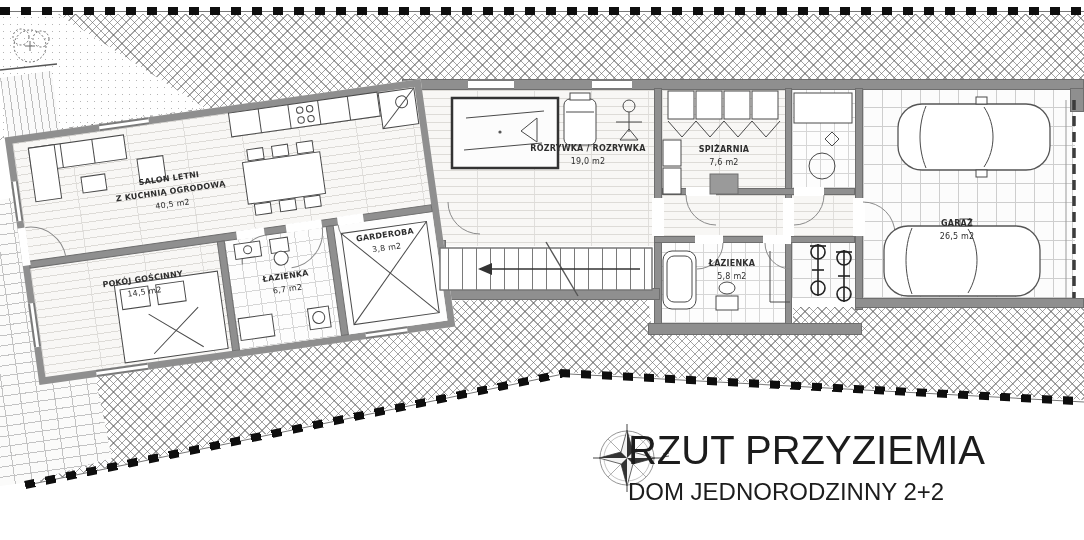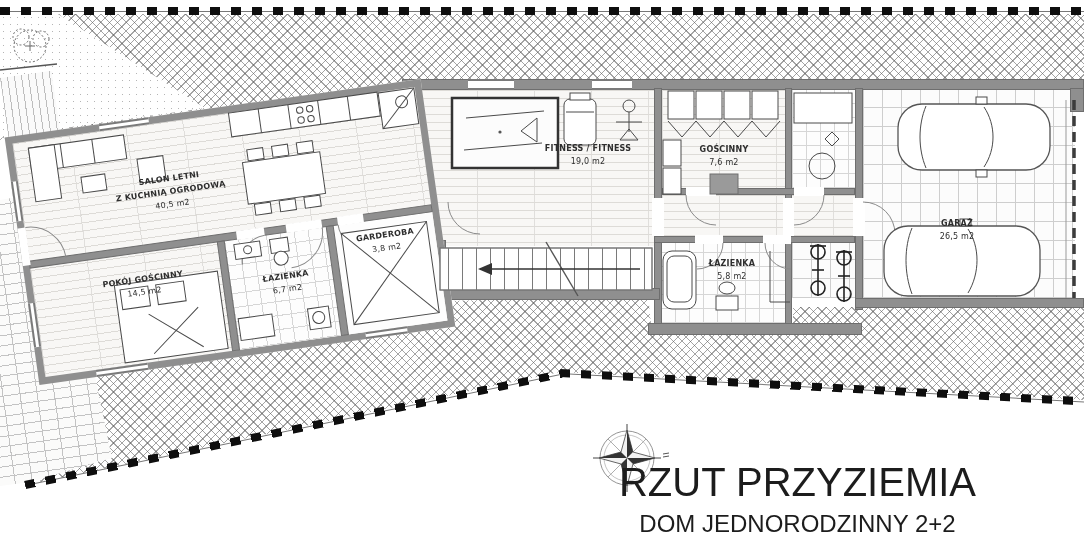--- a/index.html
+++ b/index.html
@@ -37,21 +37,21 @@
   
   .rlabel{position:absolute;text-align:center;color:#2e2e2e;font-size:8px;font-weight:600;
           letter-spacing:.2px;line-height:13px;white-space:nowrap;}
   .rlabel .area{font-weight:500;}
   
   .leftwing{position:absolute;left:20px;top:107px;width:420px;height:250px;box-sizing:border-box;
             border:7px solid #8f8f8f;transform:rotate(-8deg);}
   .leftwing>svg{position:absolute;left:-7px;top:-7px;}
   .leftwing .rlabel{z-index:5;}
   
-  .titleblock{position:absolute;right:108px;top:428px;text-align:center;color:#1c1c1c;margin-top:32px;}
+  .titleblock{position:absolute;right:99px;top:428px;text-align:left;color:#1c1c1c;}
   .title{font-family:"Liberation Sans",sans-serif;font-size:40px;line-height:44px;font-weight:400;letter-spacing:0px;}
   .subtitle{font-family:"Liberation Sans",sans-serif;font-size:24px;line-height:24px;margin-top:8px;font-weight:400;}
   svg .ln{stroke:#4a4a4a;stroke-width:1;fill:none;}
   svg .furn{stroke:#4a4a4a;stroke-width:1;fill:#fff;}
   svg .arc{stroke:#8a8a8a;stroke-width:1;fill:none;}
 </style>
 </head>
 <body>
 
 <div class="canvas">
@@ -321,25 +321,25 @@
       <circle cx="30" cy="46" r="16" stroke-dasharray="2 2"></circle>
       <circle cx="21" cy="37" r="8" stroke-dasharray="2 2"></circle>
       <circle cx="41" cy="39" r="8" stroke-dasharray="2 2"></circle>
       <line x1="25" y1="46" x2="35" y2="46"></line>
         <line x1="30" y1="41" x2="30" y2="51"></line>
     </g>
     <line x1="0" y1="70" x2="57" y2="64" stroke="#555" stroke-width="1.5"></line>
   </svg>
 
   <div class="rlabel" style="left:498px;top:142px;width:180px;">
-    <div>FITNESS / FITNESS</div>
+    <div>ROZRYWKA / ROZRYWKA</div>
     <div class="area">19,0 m2</div>
   </div>
   <div class="rlabel" style="left:654px;top:143px;width:140px;">
-    <div>GOŚCINNY</div>
+    <div>SPIŻARNIA</div>
     <div class="area">7,6 m2</div>
   </div>
   <div class="rlabel" style="left:672px;top:257px;width:120px;">
     <div>ŁAZIENKA</div>
     <div class="area">5,8 m2</div>
   </div>
   <div class="rlabel" style="left:877px;top:181px;width:160px;margin-top:36px;">
     <div>GARAŻ</div>
     <div class="area">26,5 m2</div>
   </div>

